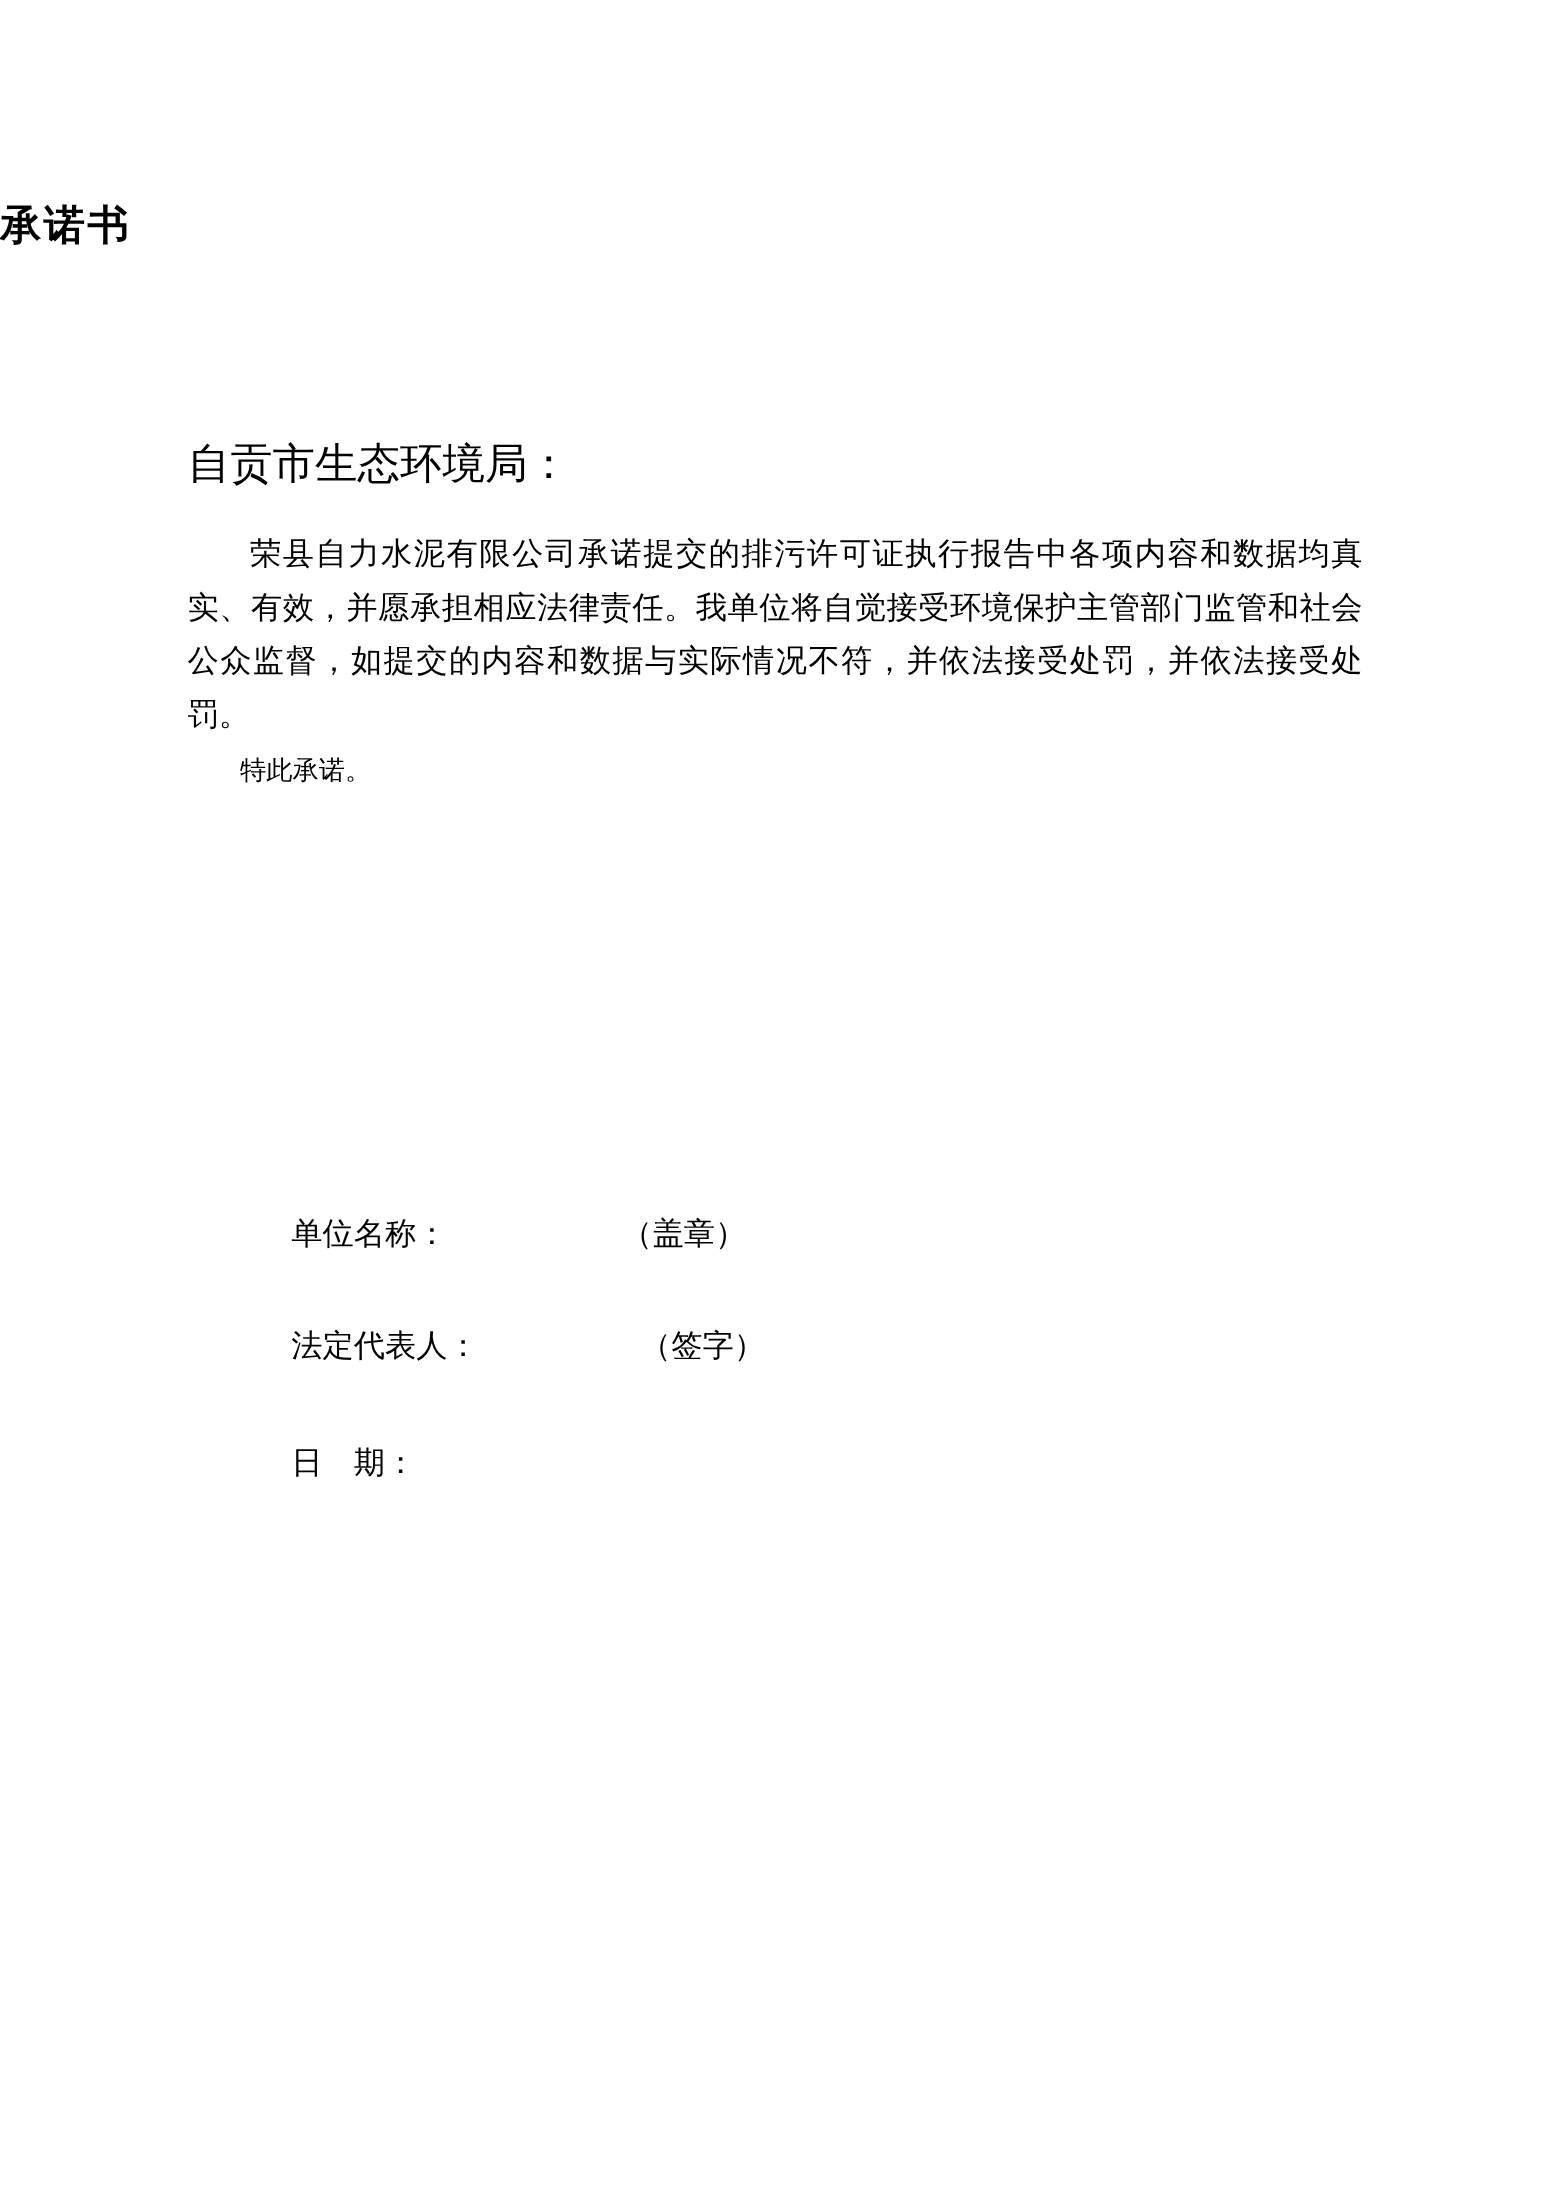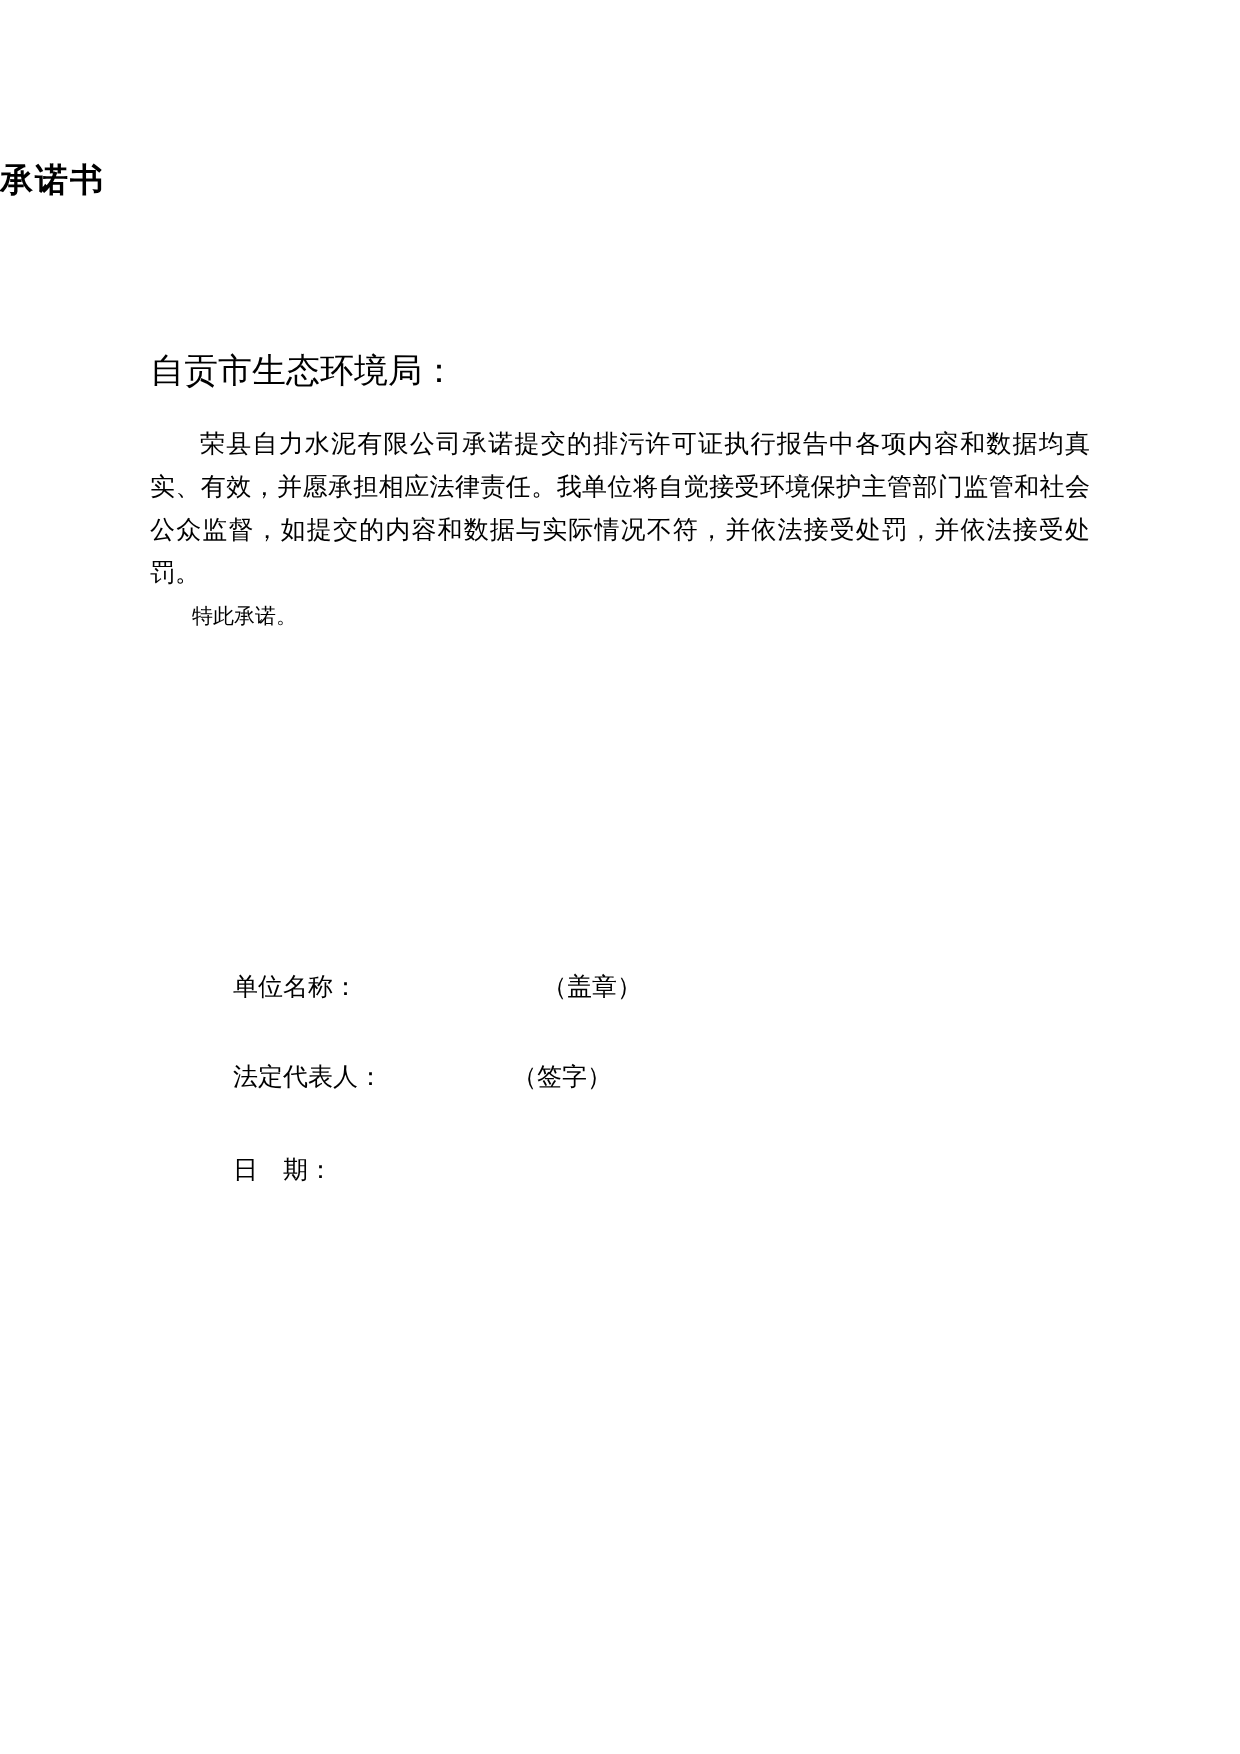--- a/index.html
+++ b/index.html
@@ -56,21 +56,21 @@
     font-size: 25px;
     margin-left: 36px;
   }
   .sig-note {
     position: absolute;
     font-size: 25px;
   }
   .row-unit   { top: 970px; }
   .row-rep    { top: 1060px; }
   .row-date   { top: 1153px; font-family: Liberation Serif, serif; }
-  .note-seal  { top: 970px; left: 497px; margin-left: 45px; }
+  .note-seal  { top: 970px; left: 497px; }
   .note-sign  { top: 1060px; left: 512px; }
 </style>
 </head>
 <body>
 
 <div class="page">
 
   <div class="doc-title">承诺书</div>
 
   <div class="salutation">自贡市生态环境局：</div>

